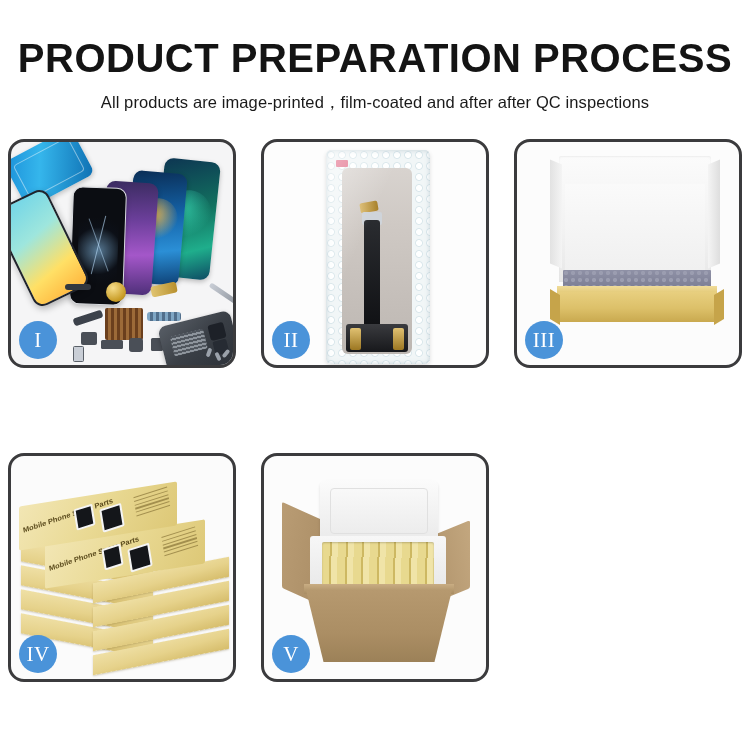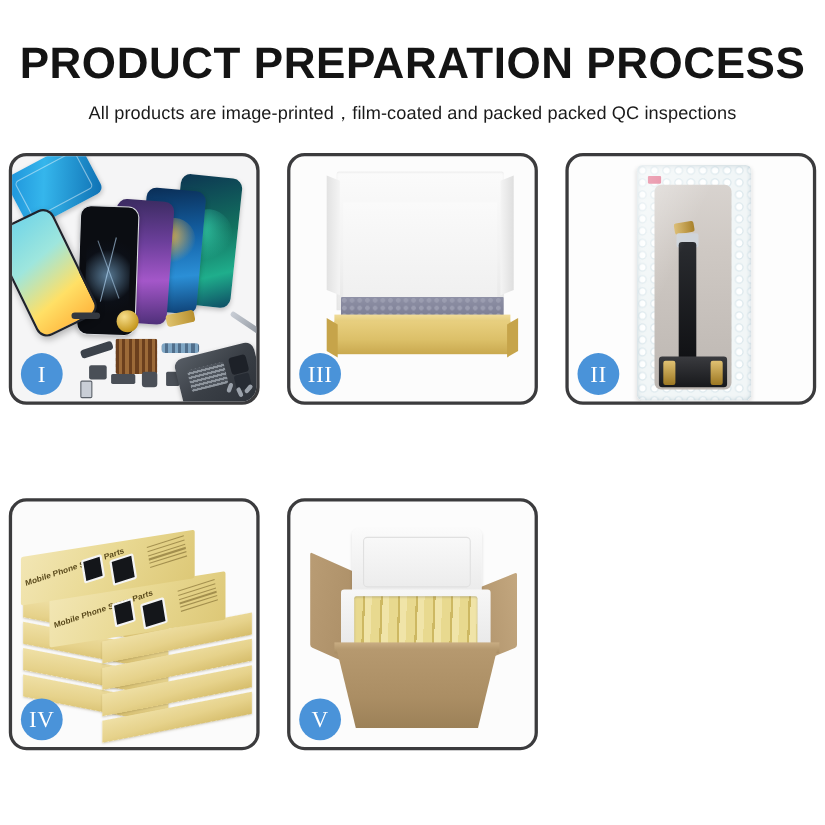--- a/index.html
+++ b/index.html
@@ -247,21 +247,21 @@
   .c6-tapeB { position:absolute; left:56px; top:160px; width:17px; height:24px;
     background: rgba(140,112,74,.45); transform: skewY(30deg); }
 </style>
 </head>
 <body>
 
 <div class="page">
 
   <div class="header">
     <div class="title">PRODUCT PREPARATION PROCESS</div>
-    <div class="subtitle">All products are image-printed，film-coated and packed packed QC inspections</div>
+    <div class="subtitle">All products are image-printed，film-coated and after after QC inspections</div>
   </div>
 
   <div class="grid">
 
     <div class="panel p1">
       <div class="scene">
         <div class="ph ph-green"></div>
         <div class="ph ph-blue"></div>
         <div class="ph ph-purple"></div>
         <div class="ph ph-dark">
@@ -285,49 +285,49 @@
         <div class="pb-tool"></div>
         <div class="pb-screws">
           <span style="left:0;top:0;transform:rotate(20deg)"></span>
           <span style="left:9px;top:4px;transform:rotate(-25deg)"></span>
           <span style="left:17px;top:1px;transform:rotate(40deg)"></span>
         </div>
       </div>
       <div class="badge">I</div>
     </div>
 
-    <div class="panel p3">
-      <div class="scene">
-        <div class="t3-lid"></div>
-        <div class="t3-inner"></div>
-        <div class="t3-foam"></div>
-        <div class="t3-lip"></div>
-        <div class="t3-front"></div>
-      </div>
-      <div class="badge">III</div>
-    </div>
-
     <div class="panel p2">
       <div class="scene">
         <div class="bw">
           <div class="lbl-pink"></div>
           <div class="scr">
             <div class="gold-a"></div>
             <div class="conn"></div>
             <div class="flex"></div>
             <div class="btm"></div>
             <div class="gold-b"></div>
             <div class="gold-c"></div>
           </div>
           <div class="bw-gloss"></div>
         </div>
       </div>
       <div class="badge">II</div>
     </div>
 
+    <div class="panel p3">
+      <div class="scene">
+        <div class="t3-lid"></div>
+        <div class="t3-inner"></div>
+        <div class="t3-foam"></div>
+        <div class="t3-lip"></div>
+        <div class="t3-front"></div>
+      </div>
+      <div class="badge">III</div>
+    </div>
+
     <div class="panel p4">
       <div class="scene">
         <div class="stack">
 
           <div class="bx" style="left:6px;  top:150px; width:132px; height:20px; transform: skewY(11deg);"></div>
           <div class="bx" style="left:6px;  top:126px; width:132px; height:20px; transform: skewY(11deg);"></div>
           <div class="bx" style="left:6px;  top:102px; width:132px; height:20px; transform: skewY(11deg);"></div>
           <div class="bx" style="left:6px;  top:78px;  width:132px; height:20px; transform: skewY(11deg);"></div>
 
           <div class="bx" style="left:78px; top:166px; width:136px; height:20px; transform: skewY(-11deg);"></div>

